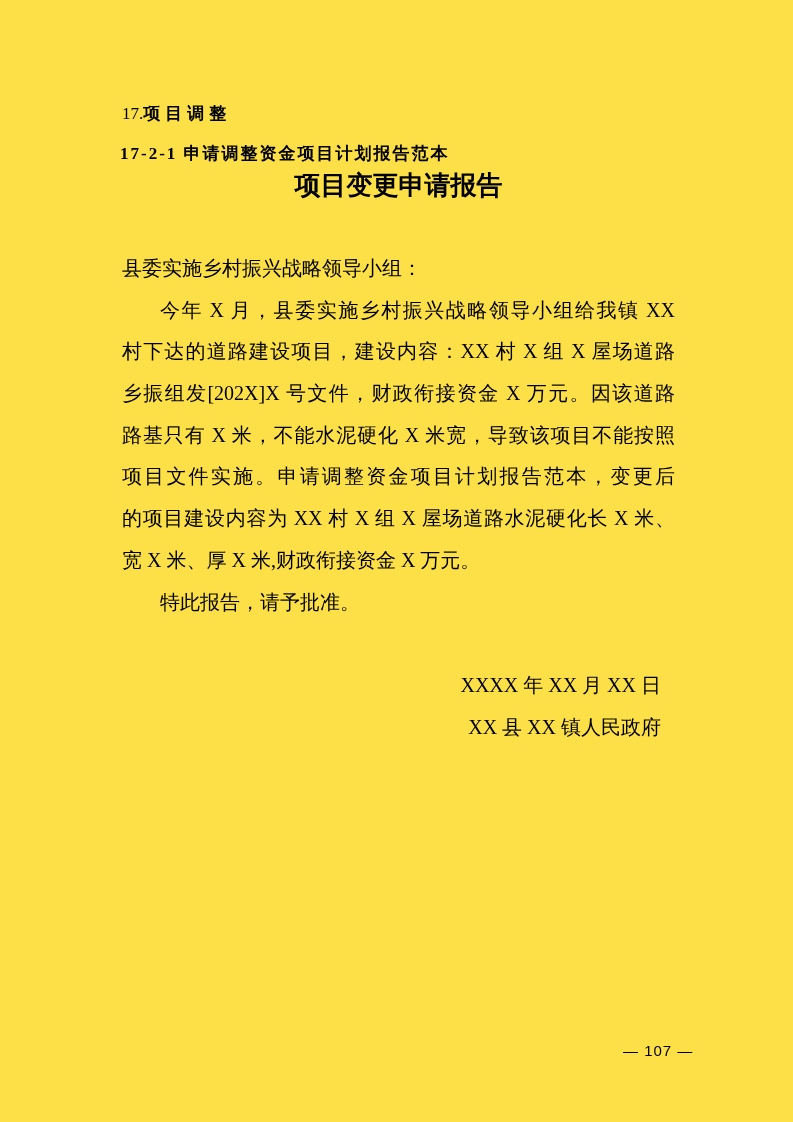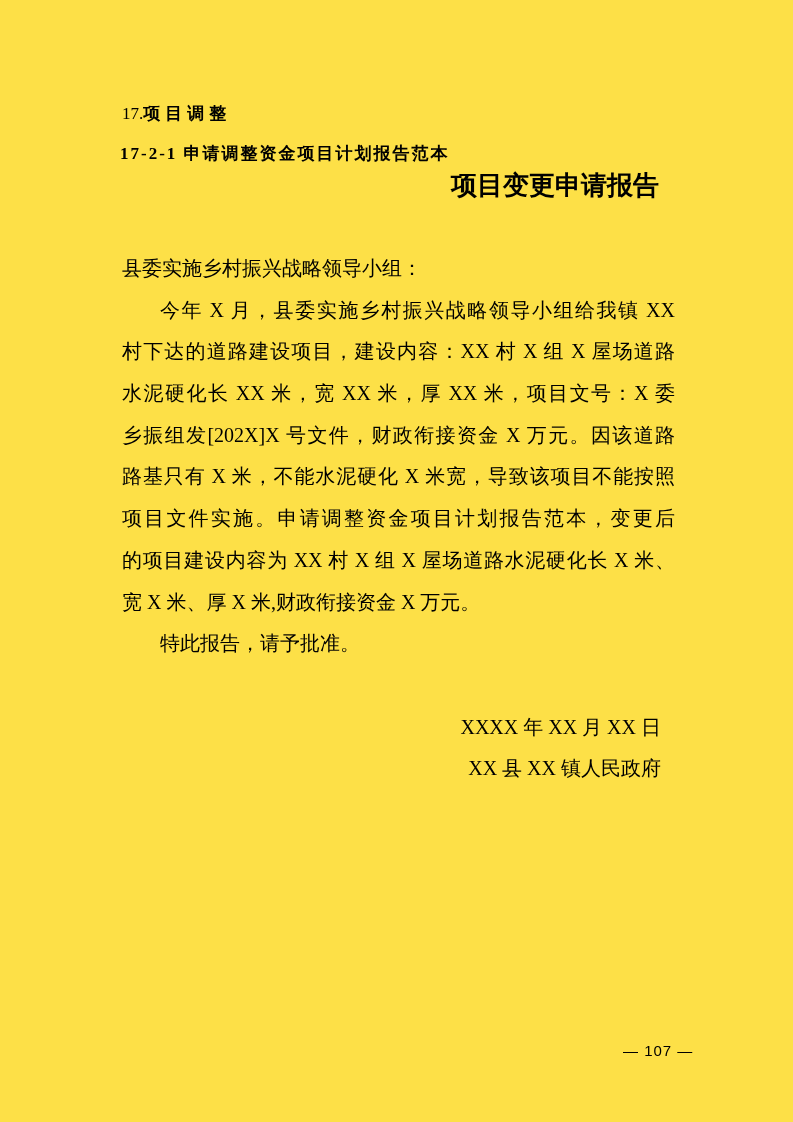--- a/index.html
+++ b/index.html
@@ -40,24 +40,24 @@
     left: 120px;
     top: 143px;
     font-size: 17px;
     line-height: 22px;
     letter-spacing: 2px;
     white-space: nowrap;
     font-weight: bold;
   }
   .doc-title {
     position: absolute;
-    left: 106px;
+    left: 122px;
     top: 170px;
     width: 553px;
-    text-align: right;
+    text-align: center;
     font-size: 26px;
     font-weight: bold;
     line-height: 32px;
     white-space: nowrap;
   }
   
   .body-block {
     position: absolute;
     left: 122px;
     top: 248px;
@@ -103,21 +103,20 @@
   </div>
 
   <div class="subsection-heading">17-2-1 申请调整资金项目计划报告范本</div>
 
   <div class="doc-title">项目变更申请报告</div>
 
   <div class="body-block">
     <div class="bline">县委实施乡村振兴战略领导小组：</div>
     <div class="bline justify indent">今年 X 月，县委实施乡村振兴战略领导小组给我镇 XX</div>
     <div class="bline justify">村下达的道路建设项目，建设内容：XX 村 X 组 X 屋场道路</div>
-    <div class="bline justify">水泥硬化长 XX 米，宽 XX 米，厚 XX 米，项目文号：X 委</div>
     <div class="bline justify">乡振组发[202X]X 号文件，财政衔接资金 X 万元。因该道路</div>
     <div class="bline justify">路基只有 X 米，不能水泥硬化 X 米宽，导致该项目不能按照</div>
     <div class="bline justify">项目文件实施。申请调整资金项目计划报告范本，变更后</div>
     <div class="bline justify">的项目建设内容为 XX 村 X 组 X 屋场道路水泥硬化长 X 米、</div>
     <div class="bline">宽 X 米、厚 X 米,财政衔接资金 X 万元。</div>
     <div class="bline indent">特此报告，请予批准。</div>
     <div class="bline"></div>
     <div class="bline sig">XXXX 年 XX 月 XX 日</div>
     <div class="bline sig">XX 县 XX 镇人民政府</div>
   </div>

